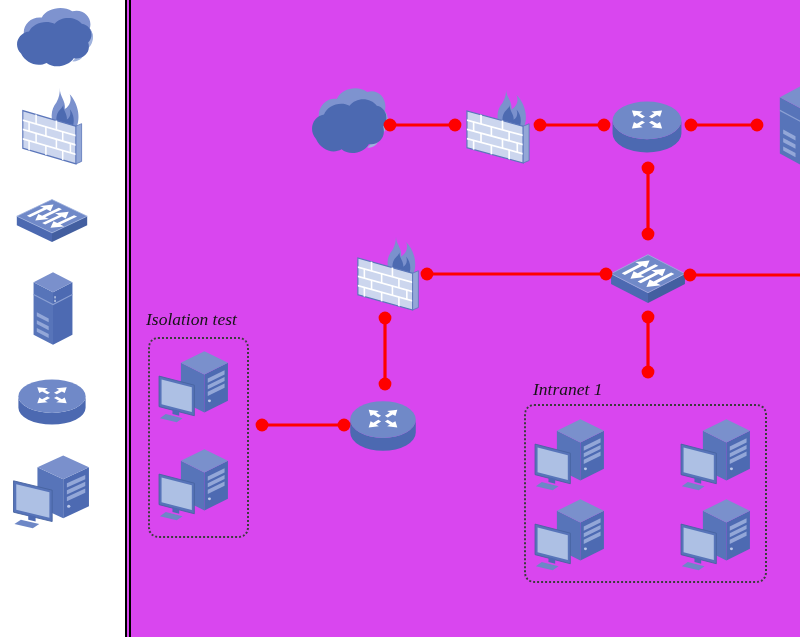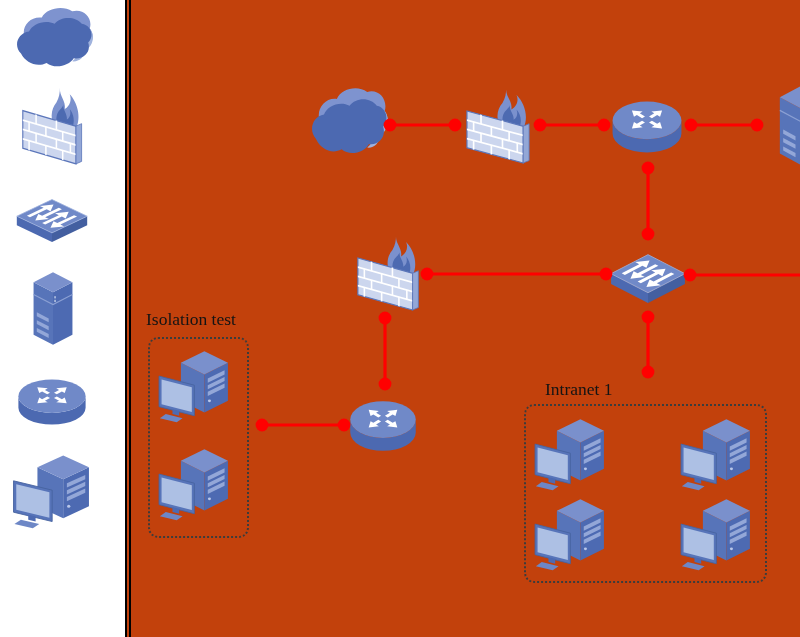--- a/index.html
+++ b/index.html
@@ -1,18 +1,18 @@
 <!DOCTYPE html>
 <html><head>
 <meta charset="utf-8">
 <style>
   * { margin:0; padding:0; box-sizing:border-box; }
   html,body { width:800px; height:637px; background:#fff; overflow:hidden;
               font-family:"Liberation Serif","DejaVu Serif",serif; }
-  .screen { position:relative; width:800px; height:637px; background:#c2410c; }
+  .screen { position:relative; width:800px; height:637px; background:#d946ef;font-style:italic; }
   .defs { position:absolute; width:0; height:0; overflow:hidden; }
   .palette { position:absolute; left:0; top:0; width:125px; height:637px; background:#fff; z-index:2; }
   .palette-item { position:absolute; }
   .palette-item svg, .node svg { width:100%; height:100%; display:block; }
   .divider { position:absolute; left:125px; top:0; width:6px; height:637px;
              border-left:2px solid #000; border-right:2px solid #000; z-index:3; }
   .canvas { position:absolute; left:0; top:0; width:800px; height:637px; }
   .node { position:absolute; z-index:2; }
   .group-box { position:absolute; border:2px dotted #3c3c3c; border-radius:10px; z-index:1; }
   .group-label { position:absolute; font-size:17.5px; color:#141414; white-space:nowrap; z-index:1; }
@@ -166,21 +166,21 @@
         <svg viewBox="0 0 100 92" preserveAspectRatio="none">
           <use href="#sym-pc"></use>
         </svg>
       </div>
       <div class="node" style="left: 154px; top: 446px; width: 84px; height: 76px;">
         <svg viewBox="0 0 100 92" preserveAspectRatio="none">
           <use href="#sym-pc"></use>
         </svg>
       </div>
       <div class="group-box" style="left: 524px; top: 404px; width: 243px; height: 179px;"></div>
-      <div class="group-label" style="left: 545px; top: 379px;">Intranet 1</div>
+      <div class="group-label" style="left: 533px; top: 379px;">Intranet 1</div>
       <div class="node" style="left: 530px; top: 416px; width: 84px; height: 76px;">
         <svg viewBox="0 0 100 92" preserveAspectRatio="none">
           <use href="#sym-pc"></use>
         </svg>
       </div>
       <div class="node" style="left: 676px; top: 416px; width: 84px; height: 76px;">
         <svg viewBox="0 0 100 92" preserveAspectRatio="none">
           <use href="#sym-pc"></use>
         </svg>
       </div>

